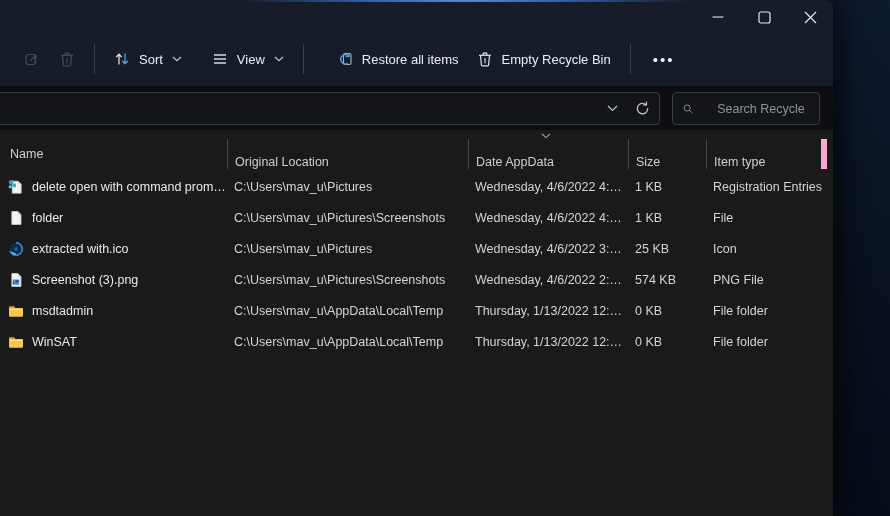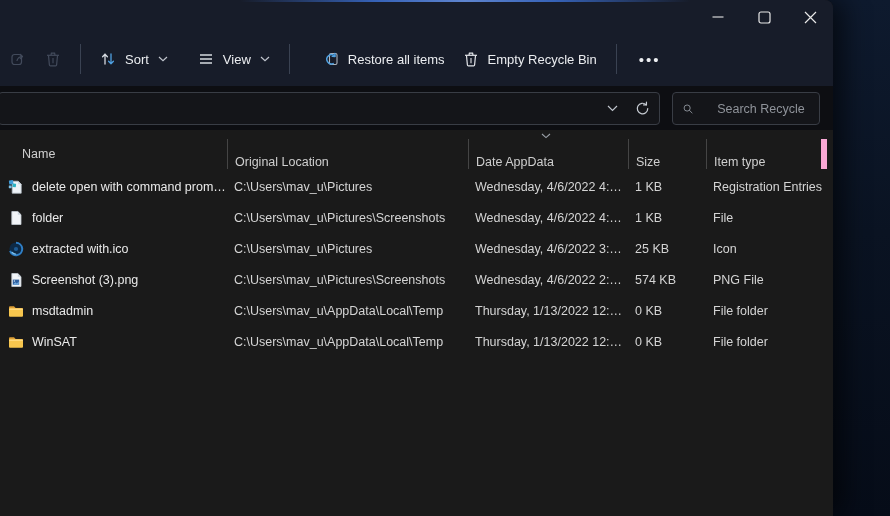--- a/index.html
+++ b/index.html
@@ -19,21 +19,21 @@
     position:absolute; top:0; left:240px; width:450px; height:2px;
     background:linear-gradient(90deg, rgba(59,110,208,0) 0%, #3b6ed0 30%, #6b97ec 50%, #3b6ed0 70%, rgba(59,110,208,0) 100%);
     opacity:.85;
   }
   .win-controls { position:absolute; top:2px; right:0; display:flex; }
   .win-btn {
     width:46px; height:30px; background:transparent; border:none;
     display:flex; align-items:center; justify-content:center; cursor:default;
   }
   
-  .toolbar { position:absolute; left:0; top:32px; right:0; height:54px; display:flex; align-items:center; padding-left:2px; }
+  .toolbar { position:absolute; left:0; top:32px; right:0; height:54px; display:flex; align-items:center; padding-left:16px; }
   .tb-btn {
     display:flex; align-items:center; gap:9px; background:transparent; border:none;
     color:#ebedf0; font-size:13px; font-family:inherit; padding:8px 9px; border-radius:4px;
   }
   .tb-btn.disabled { opacity:.42; }
   .tb-sep { width:1px; height:30px; background:#3a4252; margin:0 10px; }
   .tb-more { font-size:15px; letter-spacing:2px; color:#ebedf0; padding:6px 12px; background:transparent; border:none; }
   
   .address-row { position:absolute; left:0; top:86px; right:0; height:44px; background:#0d0e12; }
   .address-bar {
@@ -53,21 +53,21 @@
   }
   .search-input::placeholder { color:#8f939a; opacity:1; }
   
   .content { position:absolute; left:0; top:130px; width:833px; height:386px; background:#1a1a1a; }
   .grid-cols { display:grid; grid-template-columns:227px 241px 160px 78px 121px; }
   .headers { margin-top:9px; height:30px; position:relative; }
   .hcell {
     position:relative; display:flex; align-items:center;
     color:#cfcfcf; font-size:12.5px; padding-left:7px;
   }
-  .hcell.first { padding-left:22px; }
+  .hcell.first { padding-left:10px; }
   .hcell:not(.first) { border-left:1px solid #454545;align-items:flex-end; }
   .hcell.last { border-right:6px solid #f9a8d4; }
   .sort-glyph { position:absolute; left:72px; top:-6px; }
   .rows { margin-top:2px; }
   .row { height:31px; align-items:center; }
   .cell { font-size:12.5px; color:#d4d4d4; white-space:nowrap; overflow:hidden; text-overflow:ellipsis; padding-left:7px; }
   .cell.name { display:flex; align-items:center; gap:8px; color:#e9e9e9; padding-left:8px; }
   .cell.name .fname { white-space:nowrap; overflow:hidden; text-overflow:ellipsis; }
   .cell.size { text-align:left; padding-right:8px; }
   .ficon { width:16px; height:16px; flex:0 0 16px; }

